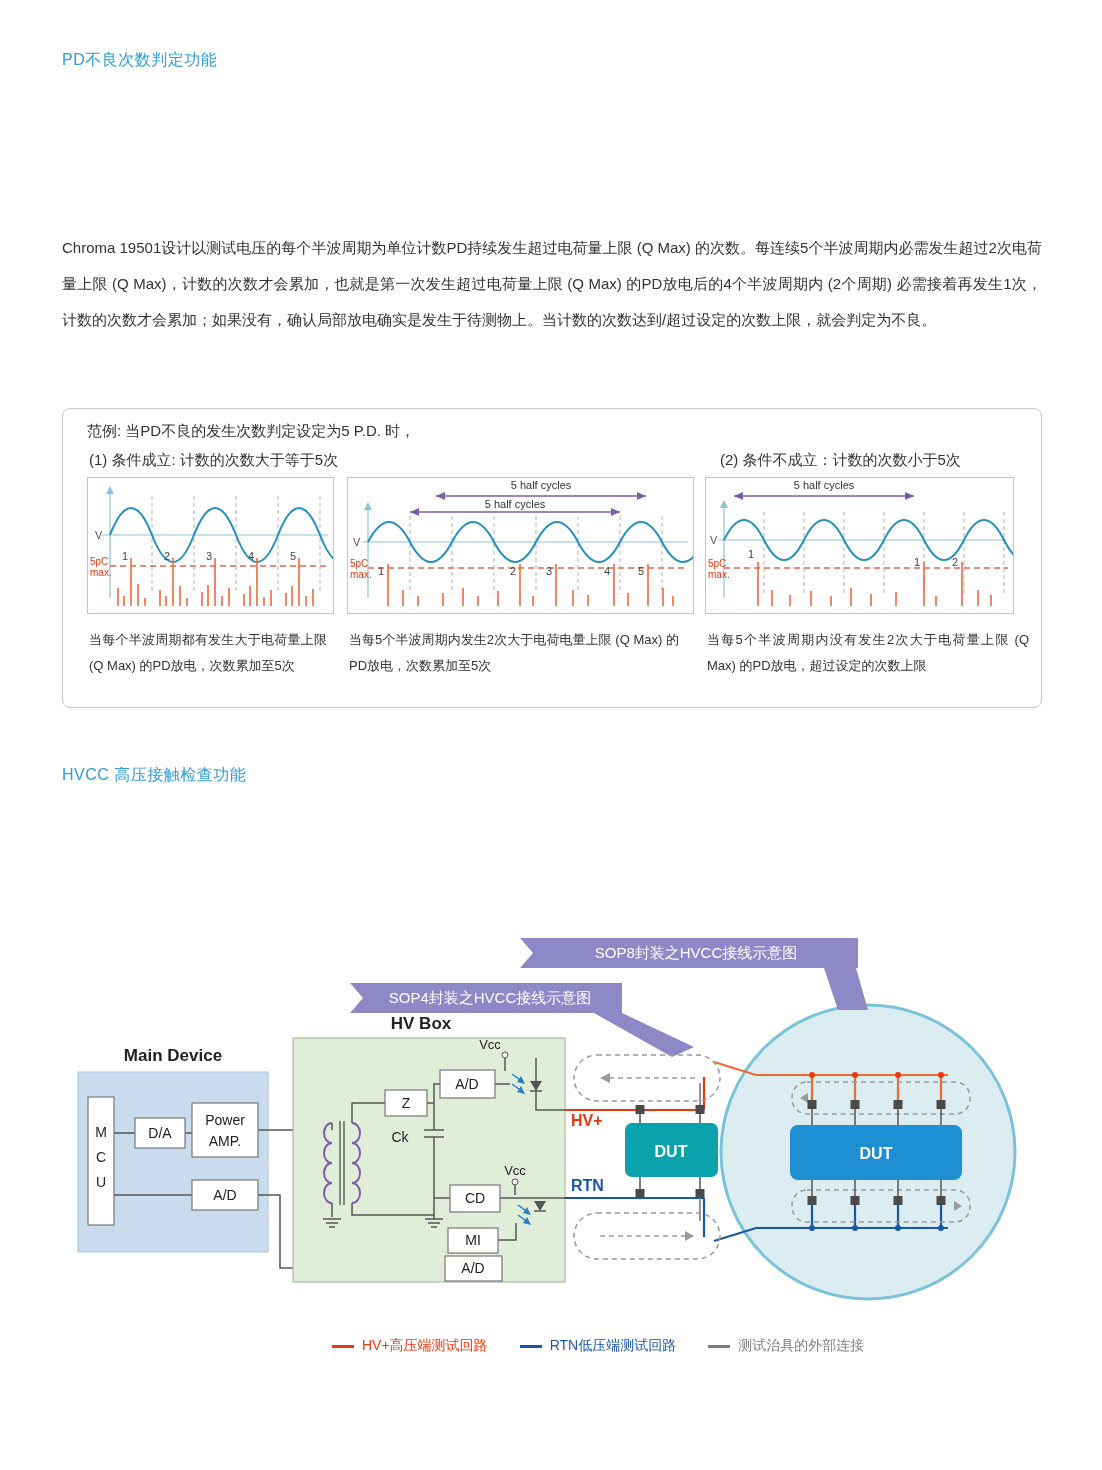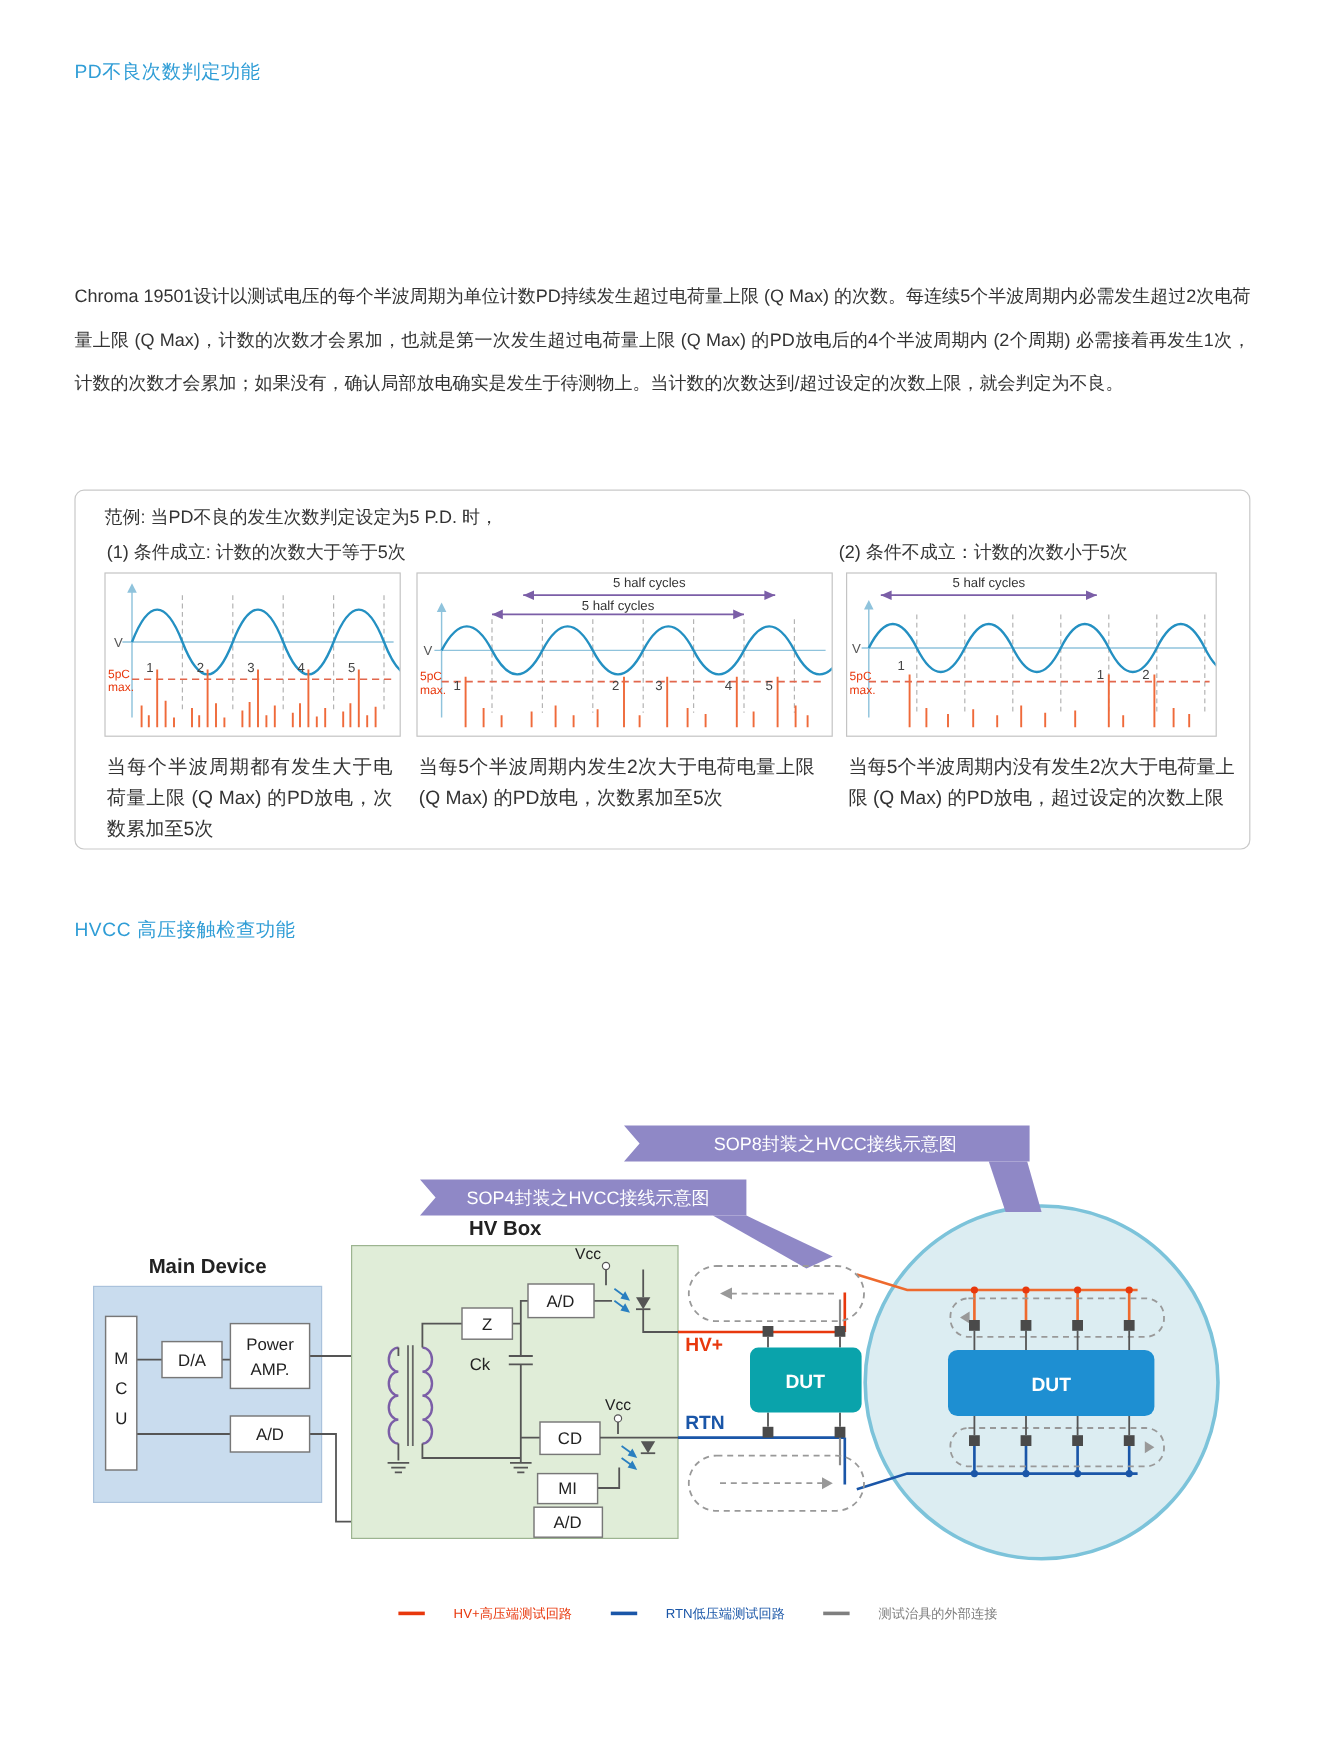--- a/index.html
+++ b/index.html
@@ -7,25 +7,25 @@
   body{width:1102px;height:1470px;position:relative;font-family:"Liberation Sans","DejaVu Sans",sans-serif;color:#333}
   .page{position:absolute;left:0;top:0;width:1102px;height:1470px;overflow:hidden;background:#fff}
 
   .sec-heading{position:absolute;left:62px;font-size:16px;font-weight:500;color:#2f9dd6;letter-spacing:.5px}
   .body-text{position:absolute;left:62px;width:980px;font-size:15px;line-height:36px;text-align:justify;color:#333}
 
   .example-box{position:absolute;left:62px;top:408px;width:980px;height:300px;border:1px solid #c9c9c9;border-radius:8px;background:#fff}
   .ex-title{position:absolute;left:24px;top:13px;font-size:15px;color:#333}
   .ex-cond{position:absolute;top:42px;font-size:15px;color:#333}
   .cond1{left:26px}
-  .cond2{left:636px}
+  .cond2{left:657px}
   .chart{position:absolute;top:68px;border:1px solid #c4c4c4;background:#fff}
   .chart svg{display:block}
   .c1{left:24px}.c2{left:284px}.c3{left:642px}
-  .chart-caption{position:absolute;top:218px;font-size:16px;line-height:26px;color:#333;text-align:justify}
+  .chart-caption{position:absolute;top:218px;font-size:13px;line-height:26px;color:#333;text-align:justify}
   .cap1{left:26px;width:238px}
   .cap2{left:286px;width:330px}
   .cap3{left:644px;width:322px}
 
   
   .axis{stroke:#8fc3dc;stroke-width:1.2;fill:none}
   .axhead{fill:#8fc3dc}
   .sine{stroke:#2490c2;stroke-width:2;fill:none}
   .vd{stroke:#b3b3b3;stroke-width:1;stroke-dasharray:4 3}
   .qline{stroke:#e2674d;stroke-width:1.3;stroke-dasharray:6 4}
@@ -56,21 +56,21 @@
   .core{stroke:#666;stroke-width:1.5}
   .gnd{stroke:#555;stroke-width:1.5}
   .duttxt{font-size:16px;font-weight:bold;fill:#fff;text-anchor:middle}
   .hvtxt{font-size:16px;font-weight:bold;fill:#e8380d}
   .rtntxt{font-size:16px;font-weight:bold;fill:#1a56a8}
   .optoarrow{stroke:#2a7fc0;stroke-width:1.5;fill:none}
   .optohead{fill:#2a7fc0}
   .ghead{fill:#999}
 
   .legend{position:absolute;left:332px;top:1337px;display:flex;gap:32px;align-items:center}
-  .legend-item{display:flex;align-items:center;gap:24px;font-size:11px;white-space:nowrap}
+  .legend-item{display:flex;align-items:center;gap:8px;font-size:14px;white-space:nowrap}
   .lg-dash{display:inline-block;width:22px;height:3px}
 </style>
 </head>
 <body>
 
 <div class="page">
 
   <h2 class="sec-heading" style="top:50px">PD不良次数判定功能</h2>
   <p class="body-text" style="top:230px">Chroma 19501设计以测试电压的每个半波周期为单位计数PD持续发生超过电荷量上限 (Q Max) 的次数。每连续5个半波周期内必需发生超过2次电荷量上限 (Q Max)，计数的次数才会累加，也就是第一次发生超过电荷量上限 (Q Max) 的PD放电后的4个半波周期内 (2个周期) 必需接着再发生1次，计数的次数才会累加；如果没有，确认局部放电确实是发生于待测物上。当计数的次数达到/超过设定的次数上限，就会判定为不良。</p>
 

